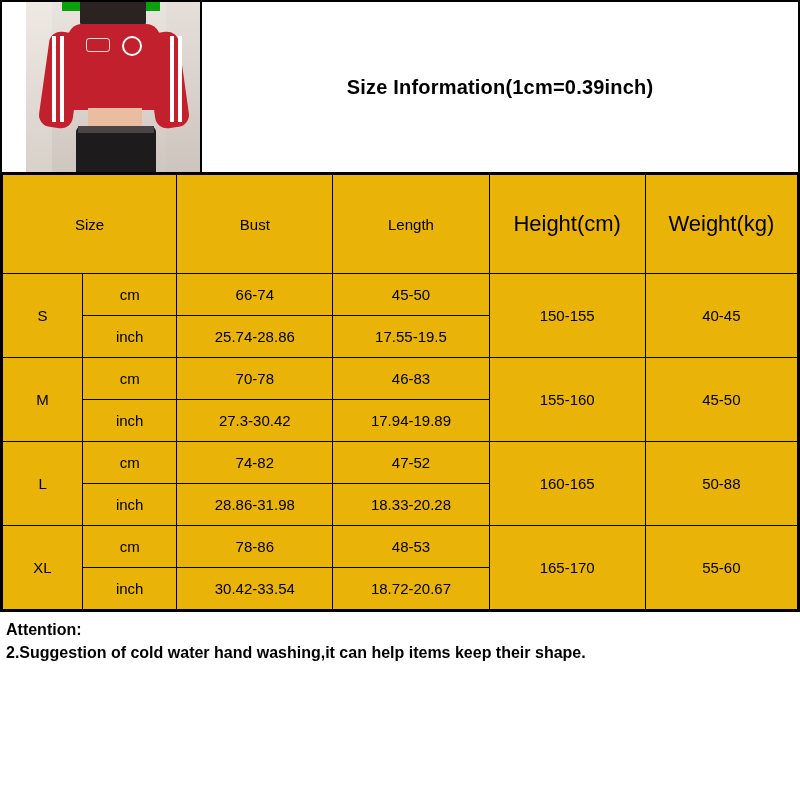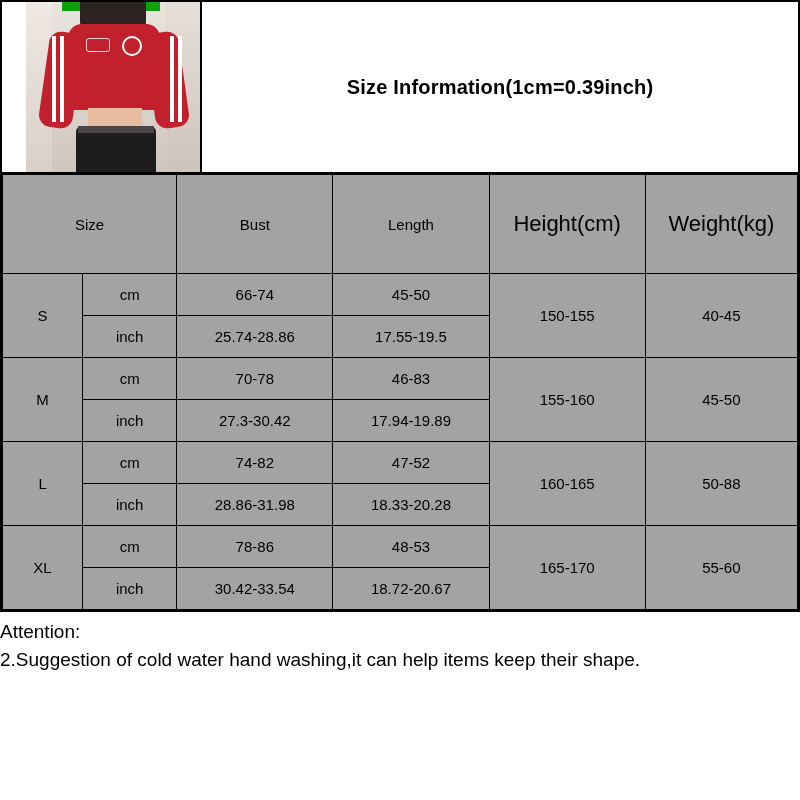--- a/index.html
+++ b/index.html
@@ -130,21 +130,21 @@
     width: 100%;
     table-layout: fixed;
   }
   table.size-table td, table.size-table th {
     border: 1px solid #000000;
     text-align: center;
     vertical-align: middle;
     font-size: 15px;
     font-weight: normal;
     padding: 0;
-    background: #a3a3a3;
+    background: #eab308;
   }
   .hdr td {
     height: 98px;
     font-weight: bold;
     font-size: 17px;
   }
   .hdr td.small {
     font-size: 22px;
   }
   .datarow td {
@@ -165,24 +165,25 @@
   col.c-length { width: 156px; }
   col.c-height { width: 156px; }
   col.c-weight { width: 152px; }
 
   
   .attention {
     position: absolute;
     left: 0;
     top: 612px;
     width: 800px;
-    padding: 6px 6px 0 0;
+    padding: 6px 6px 0 6px;
     box-sizing: border-box;
-    font-size: 19px;
+    font-size: 16px;
     line-height: 1.45;
+    font-weight: bold;
   }
   .attention div { white-space: nowrap; }
 </style>
 </head>
 <body>
 
 <div class="page">
 
   <div class="chart">
 

